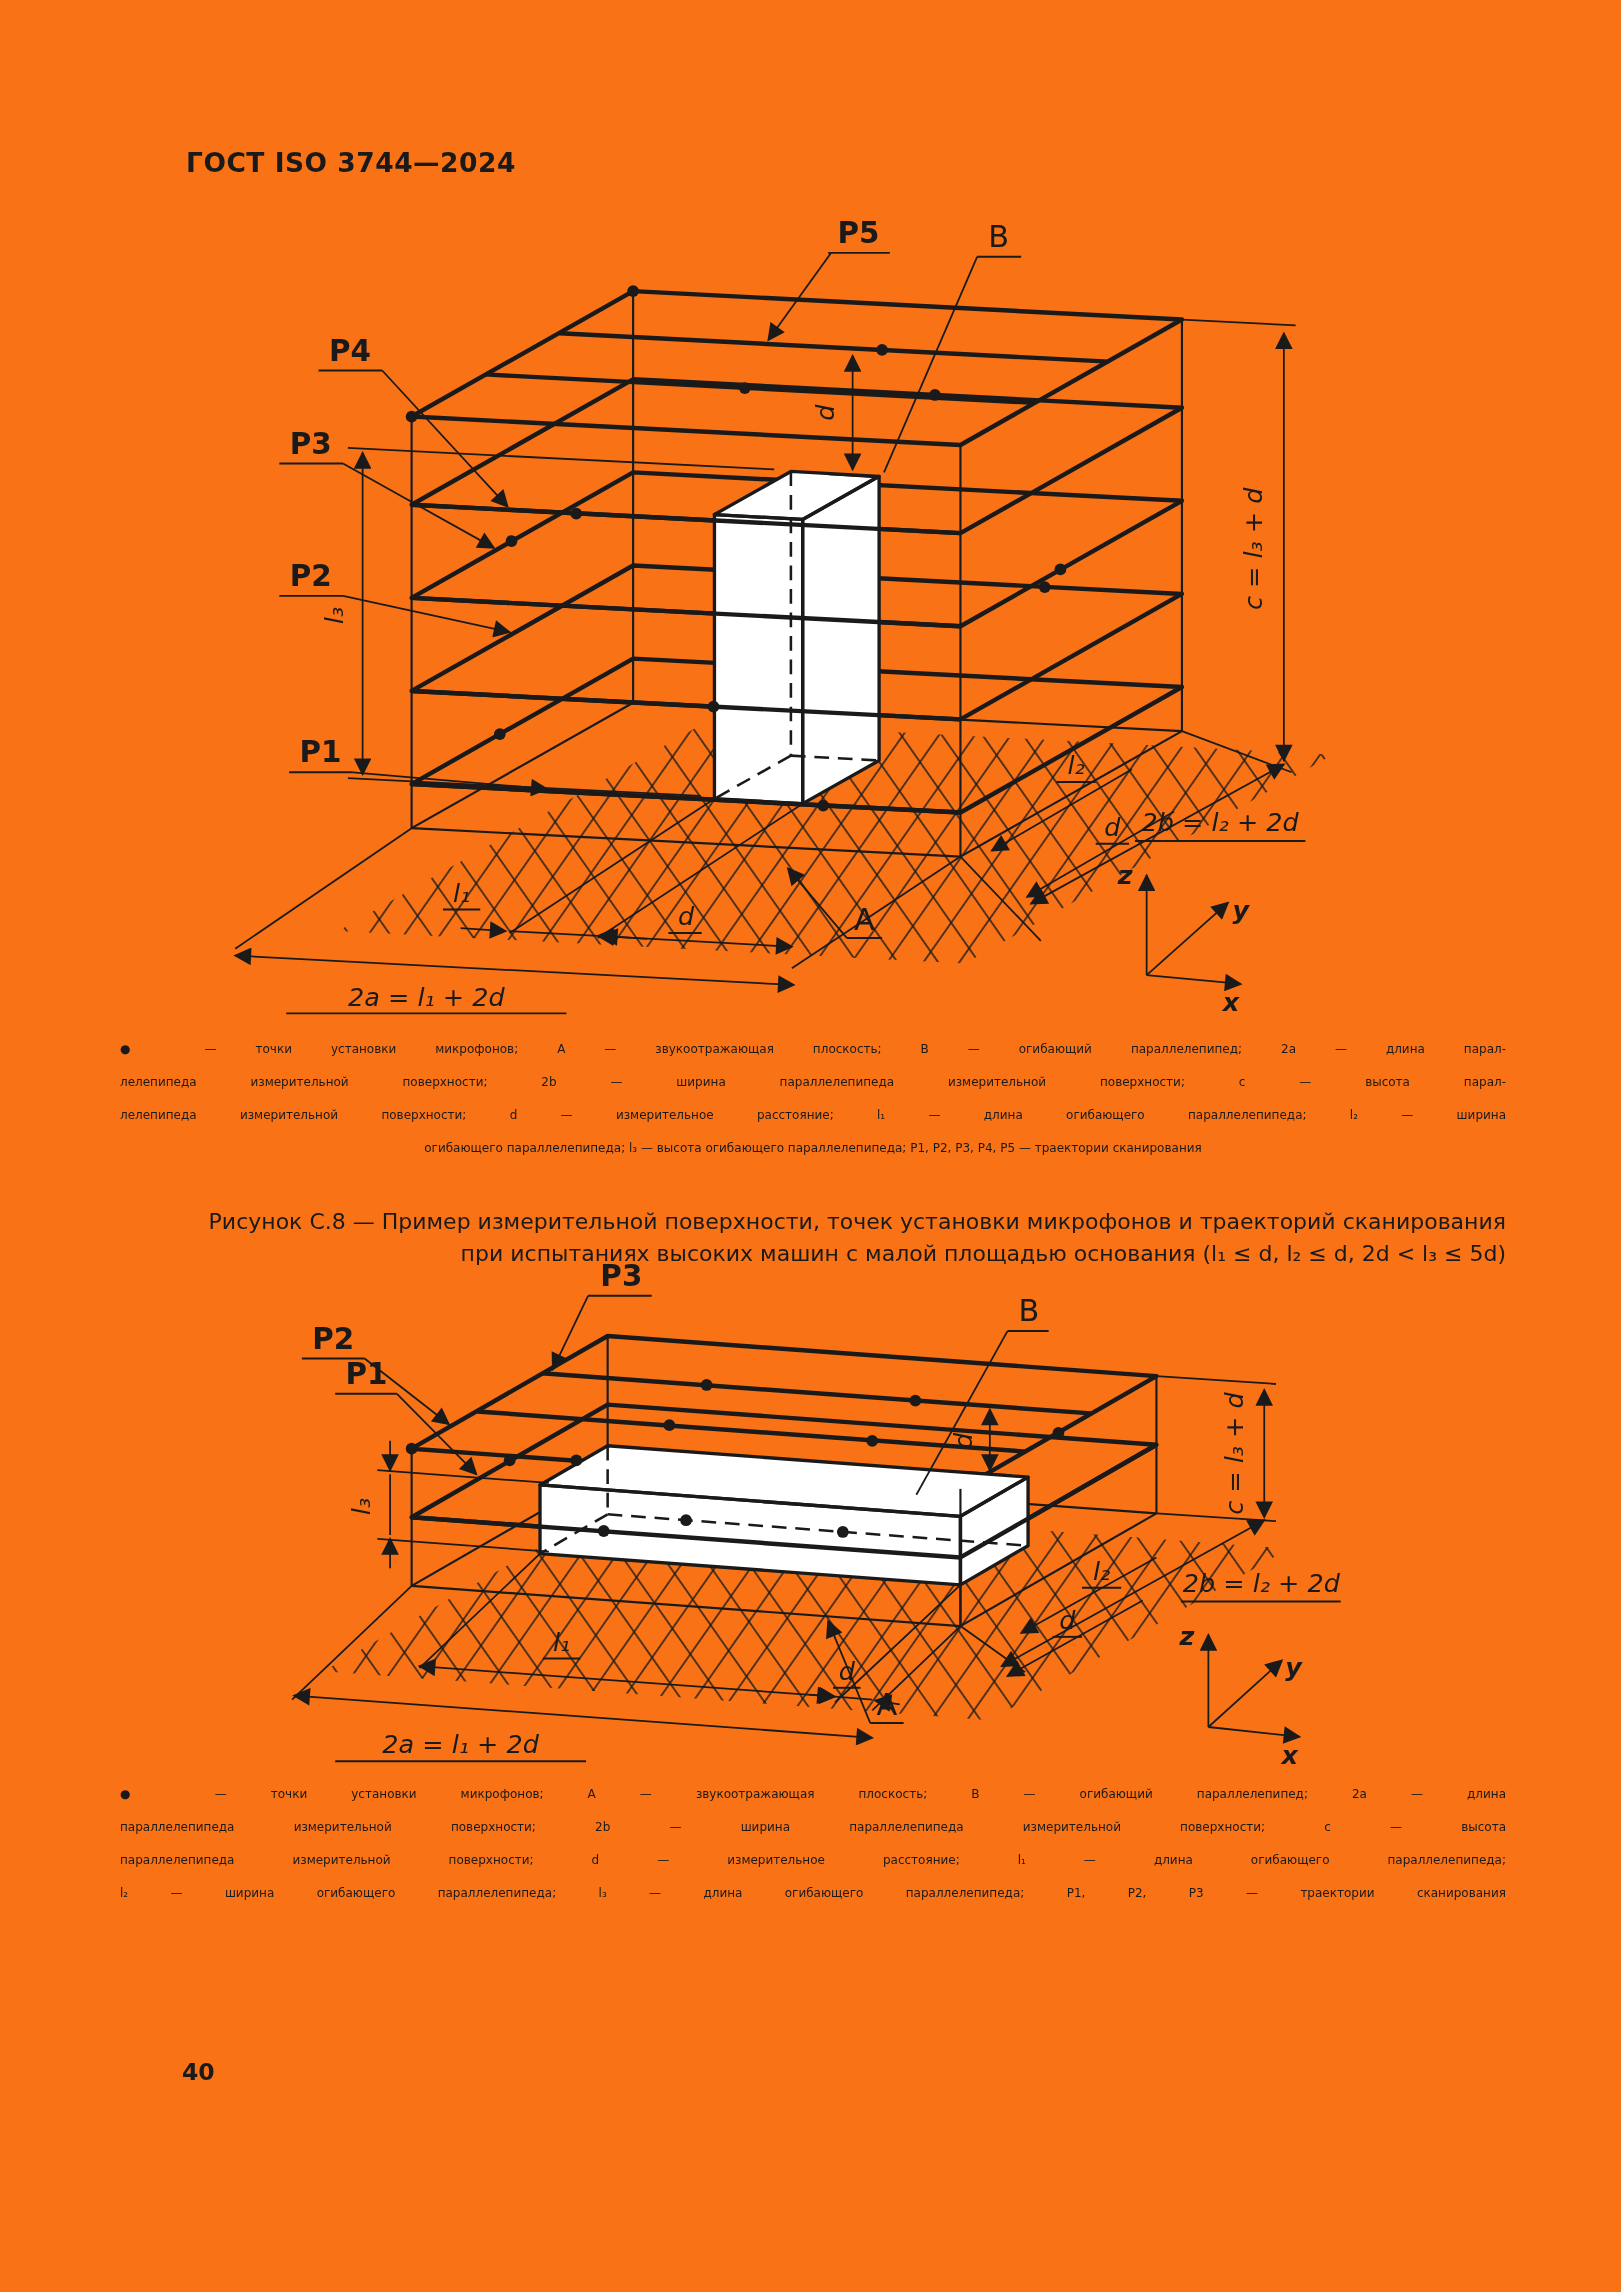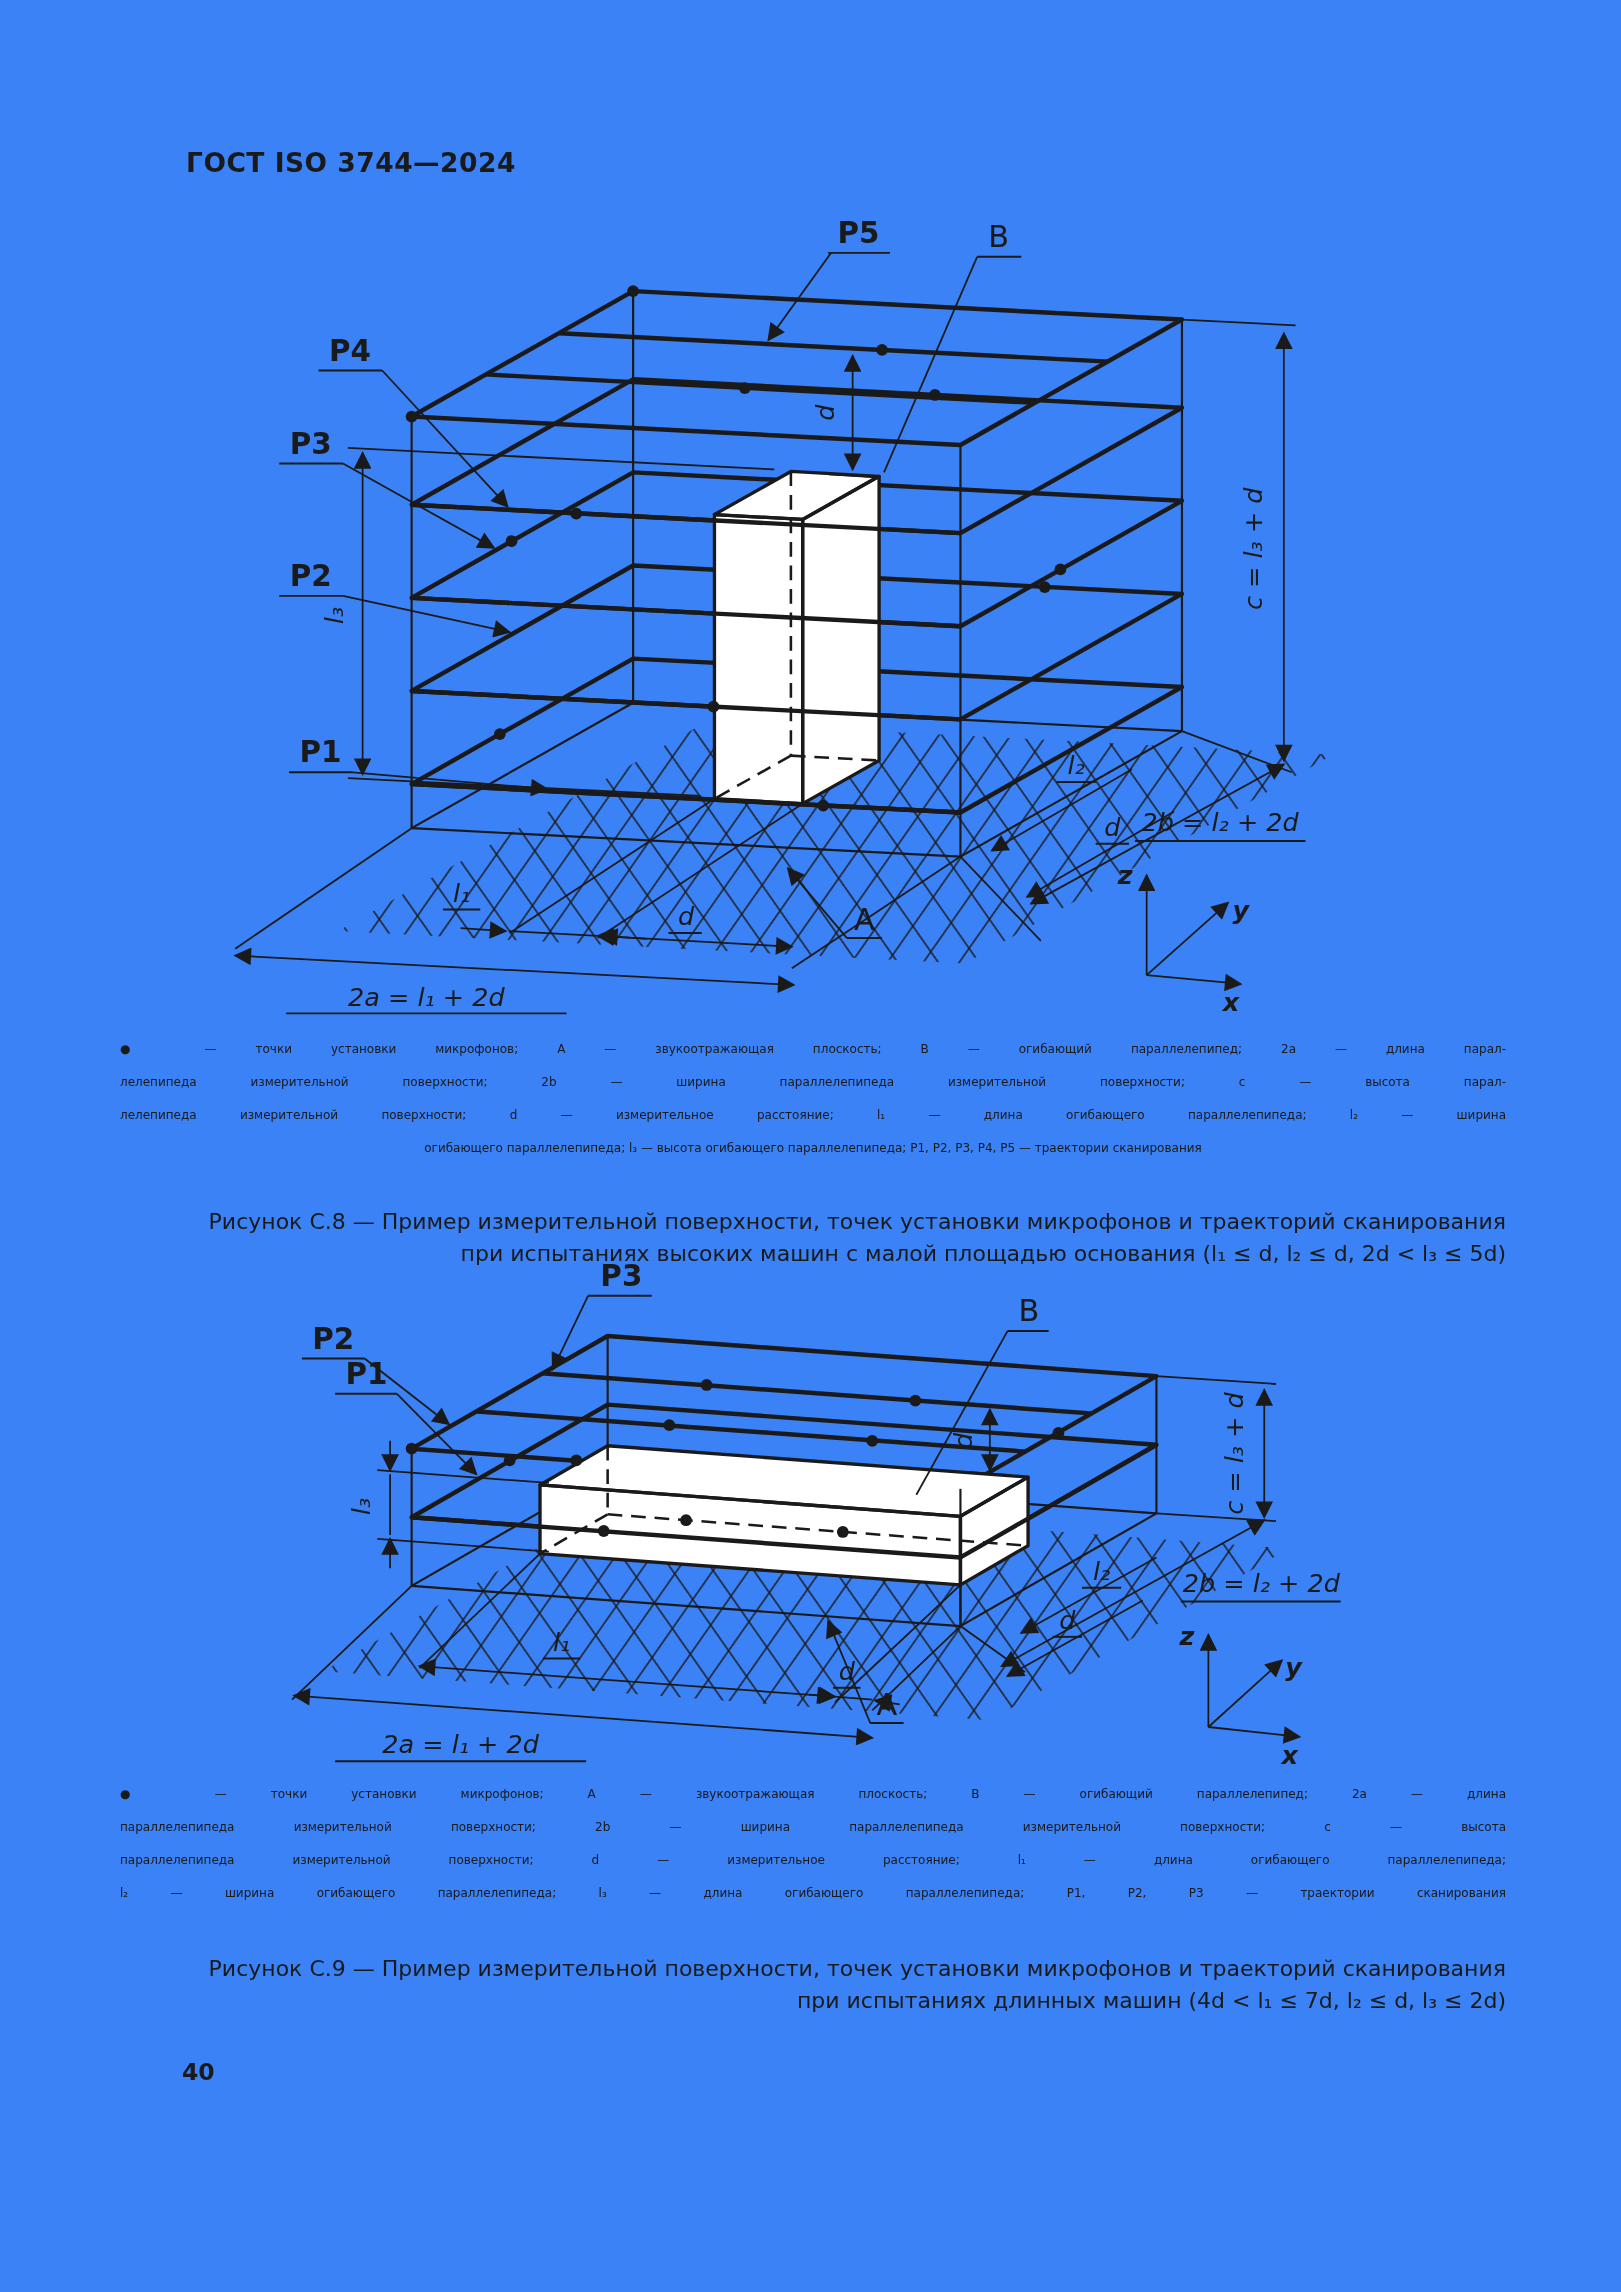--- a/index.html
+++ b/index.html
@@ -1,16 +1,16 @@
 <!DOCTYPE html>
 <html><head>
 <meta charset="utf-8">
 <style>
   html,body{margin:0;padding:0;background:#e8e8e8;}
-  .page{position:relative;width:1621px;height:2293px;background:#3b82f6;
+  .page{position:relative;width:1621px;height:2293px;background:#f97316;
         font-family:"DejaVu Sans","Liberation Sans",sans-serif;color:#1a1a1a;overflow:hidden;}
   .abs{position:absolute;}
   .hdr{font-weight:bold;font-size:26.5px;letter-spacing:0.5px;}
   .pagenum{font-size:23.5px;}
   .legend{width:1386px;font-size:12px;line-height:33px;}
   .legend .jl{text-align:justify;text-align-last:justify;white-space:nowrap;}
   .legend .cl{text-align:right;text-align-last:center;white-space:nowrap;}
   .caption{width:1386px;font-size:22px;line-height:32px;text-align:right;margin-top:40px;}
   svg{position:absolute;left:0;}
   svg text{fill:#1a1a1a;text-anchor:middle;}
@@ -341,20 +341,16 @@
     <text class="t-ax" x="1316" y="1800">x</text>
   </svg>
 
   <div class="abs legend" style="left:120px;top:1778px;">
     <div class="jl">● — точки установки микрофонов; А — звукоотражающая плоскость; В — огибающий параллелепипед; 2а — длина</div>
     <div class="jl">параллелепипеда измерительной поверхности; 2b — ширина параллелепипеда измерительной поверхности; с — высота</div>
     <div class="jl">параллелепипеда измерительной поверхности; d — измерительное расстояние; l₁ — длина огибающего параллелепипеда;</div>
     <div class="jl">l₂ — ширина огибающего параллелепипеда; l₃ — длина огибающего параллелепипеда; P1, P2, P3 — траектории сканирования</div>
   </div>
 
-  <div class="abs caption" style="left:120px;top:1913px;">
-    <div>Рисунок С.9 — Пример измерительной поверхности, точек установки микрофонов и траекторий сканирования</div>
-    <div>при испытаниях длинных машин (4d &lt; l₁ ≤ 7d, l₂ ≤ d, l₃ ≤ 2d)</div>
-  </div>
 
   <div class="abs pagenum" style="left:182px;top:2058px;font-weight:bold;">40</div>
 </div>
 
 
 </body></html>

